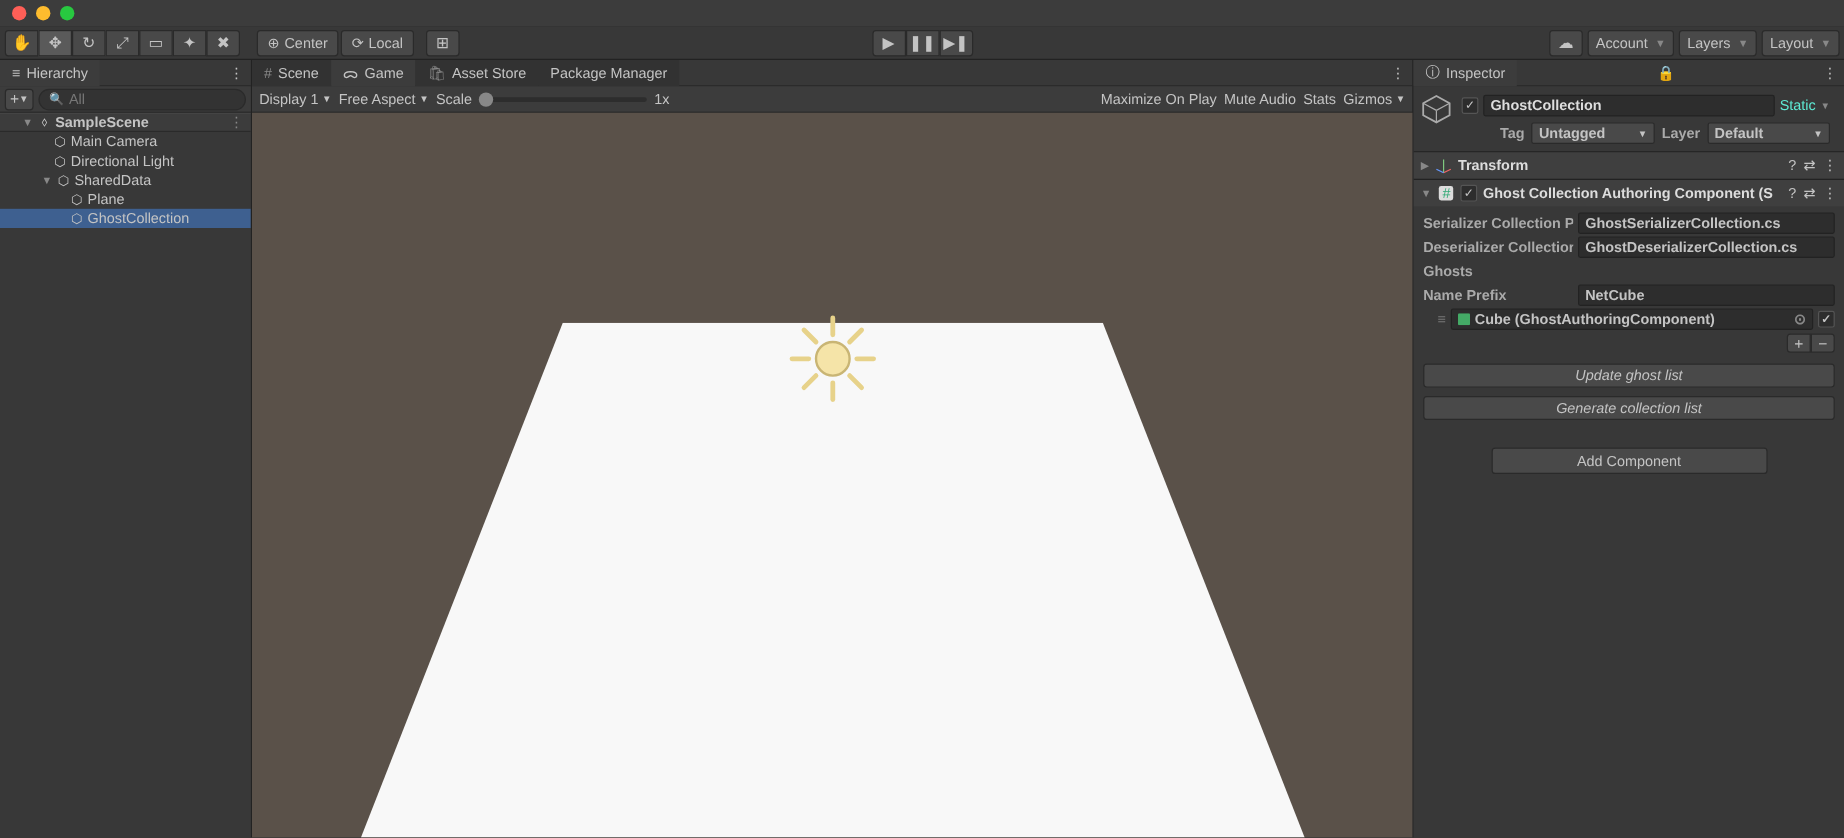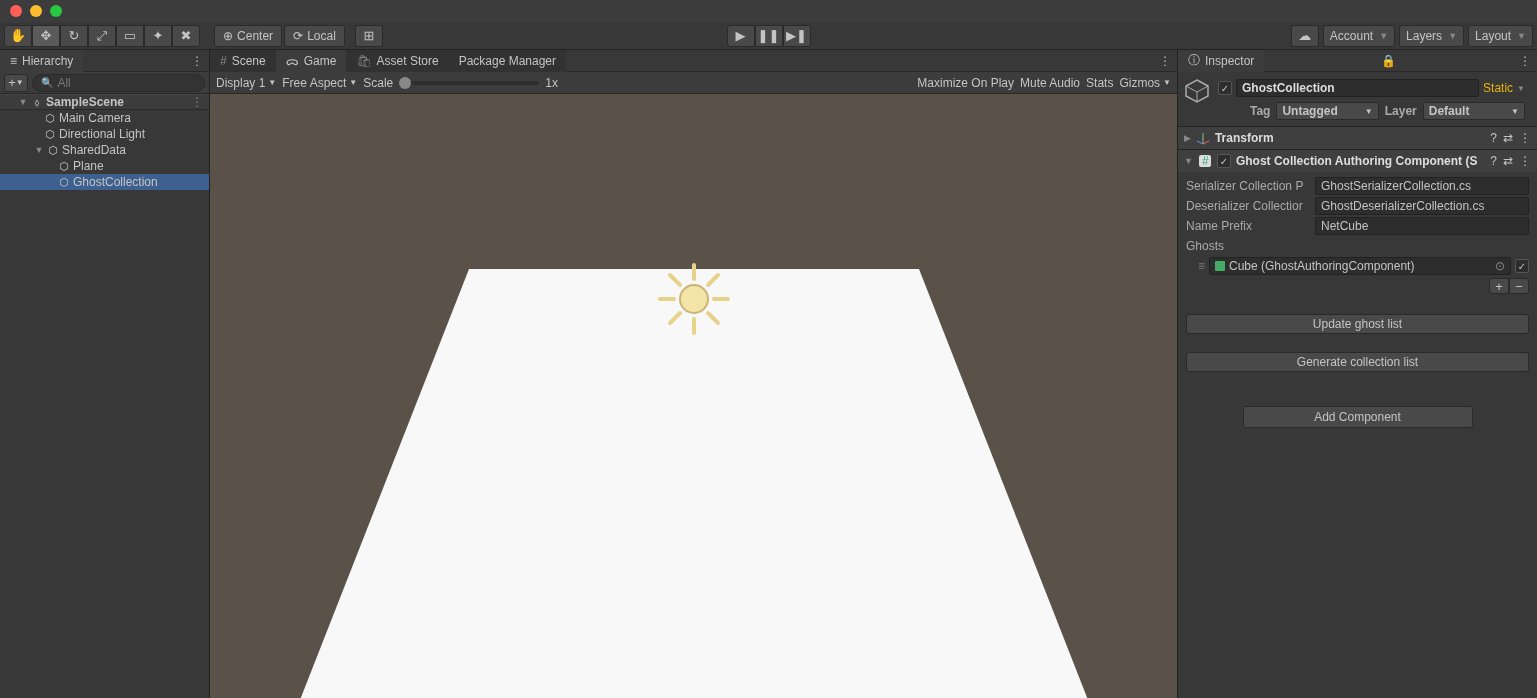--- a/index.html
+++ b/index.html
@@ -57,27 +57,27 @@
 .checkbox{width:14px;height:14px;background:#2d2d2d;border:1px solid #555;border-radius:2px;display:flex;align-items:center;justify-content:center;font-size:10px;}
 .taglayer{display:flex;align-items:center;padding:2px 6px 6px 38px;gap:6px;font-weight:bold;}
 .ddfield{flex:1;height:18px;background:#494949;border:1px solid #2a2a2a;border-radius:2px;padding:0 5px;display:flex;align-items:center;justify-content:space-between;}
 .lbl{color:#aaa;}
 .component{border-top:1px solid #222;}
 .comphdr{height:22px;background:#3f3f3f;display:flex;align-items:center;padding:0 6px;gap:5px;}
 .comphdr .fold{font-size:9px;color:#888;}
 .comphdr .title{flex:1;font-weight:bold;color:#ddd;}
 .comphdr .icons{display:flex;gap:6px;color:#aaa;font-size:11px;}
 .compbody{padding:4px 8px;}
-.proprow{display:flex;align-items:center;height:20px;gap:4px;}
+.proprow{display:flex;align-items:center;height:20px;gap:4px;font-weight:bold;}
 .proprow .plbl{width:125px;color:#aaa;white-space:nowrap;overflow:hidden;}
 .txtfield{flex:1;height:18px;background:#2d2d2d;border:1px solid #222;border-radius:2px;padding:0 5px;display:flex;align-items:center;}
 .objfield{flex:1;height:18px;background:#2d2d2d;border:1px solid #222;border-radius:2px;padding:0 5px;display:flex;align-items:center;gap:4px;}
 .listctrl{display:flex;justify-content:flex-end;padding:2px 0;}
 .sqbtn{width:20px;height:16px;background:#494949;border:1px solid #2a2a2a;display:flex;align-items:center;justify-content:center;font-size:13px;}
-.widebtn{height:20px;background:#494949;border:1px solid #2a2a2a;border-radius:3px;display:flex;align-items:center;justify-content:center;margin:18px 0;}
+.widebtn{height:20px;background:#494949;border:1px solid #2a2a2a;border-radius:3px;display:flex;align-items:center;justify-content:center;margin:7px 0;font-style:italic;}
 .addcomp{width:230px;height:22px;margin:12px auto;background:#494949;border:1px solid #2a2a2a;border-radius:3px;display:flex;align-items:center;justify-content:center;}
 svg{display:block;}
 </style>
 </head>
 <body>
 
 <div class="titlebar">
   <div class="traffic">
     <div class="tbtn r"></div>
     <div class="tbtn y"></div>
@@ -237,21 +237,21 @@
               <polygon points="13,2 24,8 24,18 13,24 2,18 2,8" fill="none" stroke="#aaa" stroke-width="1.5"></polygon>
               <line x1="2" y1="8" x2="13" y2="14" stroke="#aaa"></line>
               <line x1="24" y1="8" x2="13" y2="14" stroke="#aaa"></line>
               <line x1="13" y1="14" x2="13" y2="24" stroke="#aaa"></line>
             </svg>
         </div>
         <div style="flex:1;">
           <div class="insp-namerow">
             <div class="checkbox">✓</div>
             <div class="objname">GhostCollection</div>
-            <span style="color:#eab308;">Static</span>
+            <span style="color:#5eead4;">Static</span>
               <span style="font-size:8px;color:#888;">▼</span>
           </div>
           <div class="taglayer">
             <span class="lbl">Tag</span>
             <div class="ddfield">
                 <span>Untagged</span>
                 <span style="font-size:8px;">▼</span>
               </div>
             <span class="lbl">Layer</span>
             <div class="ddfield">
@@ -297,25 +297,25 @@
         <div class="compbody">
           <div class="proprow">
               <span class="plbl">Serializer Collection P</span>
               <div class="txtfield">GhostSerializerCollection.cs</div>
             </div>
           <div class="proprow">
               <span class="plbl">Deserializer Collectior</span>
               <div class="txtfield">GhostDeserializerCollection.cs</div>
             </div>
           <div class="proprow">
+              <span class="plbl">Ghosts</span>
+            </div>
+          <div class="proprow">
               <span class="plbl">Name Prefix</span>
               <div class="txtfield">NetCube</div>
-            </div>
-          <div class="proprow">
-              <span class="plbl">Ghosts</span>
             </div>
           <div class="proprow" style="padding-left:12px;">
             <span style="color:#777;">≡</span>
             <div class="objfield">
               <svg width="10" height="10">
                   <rect width="10" height="10" fill="#4a6" rx="1"></rect>
                 </svg>
               <span>Cube (GhostAuthoringComponent)</span>
               <span style="margin-left:auto;color:#888;">⊙</span>
             </div>

